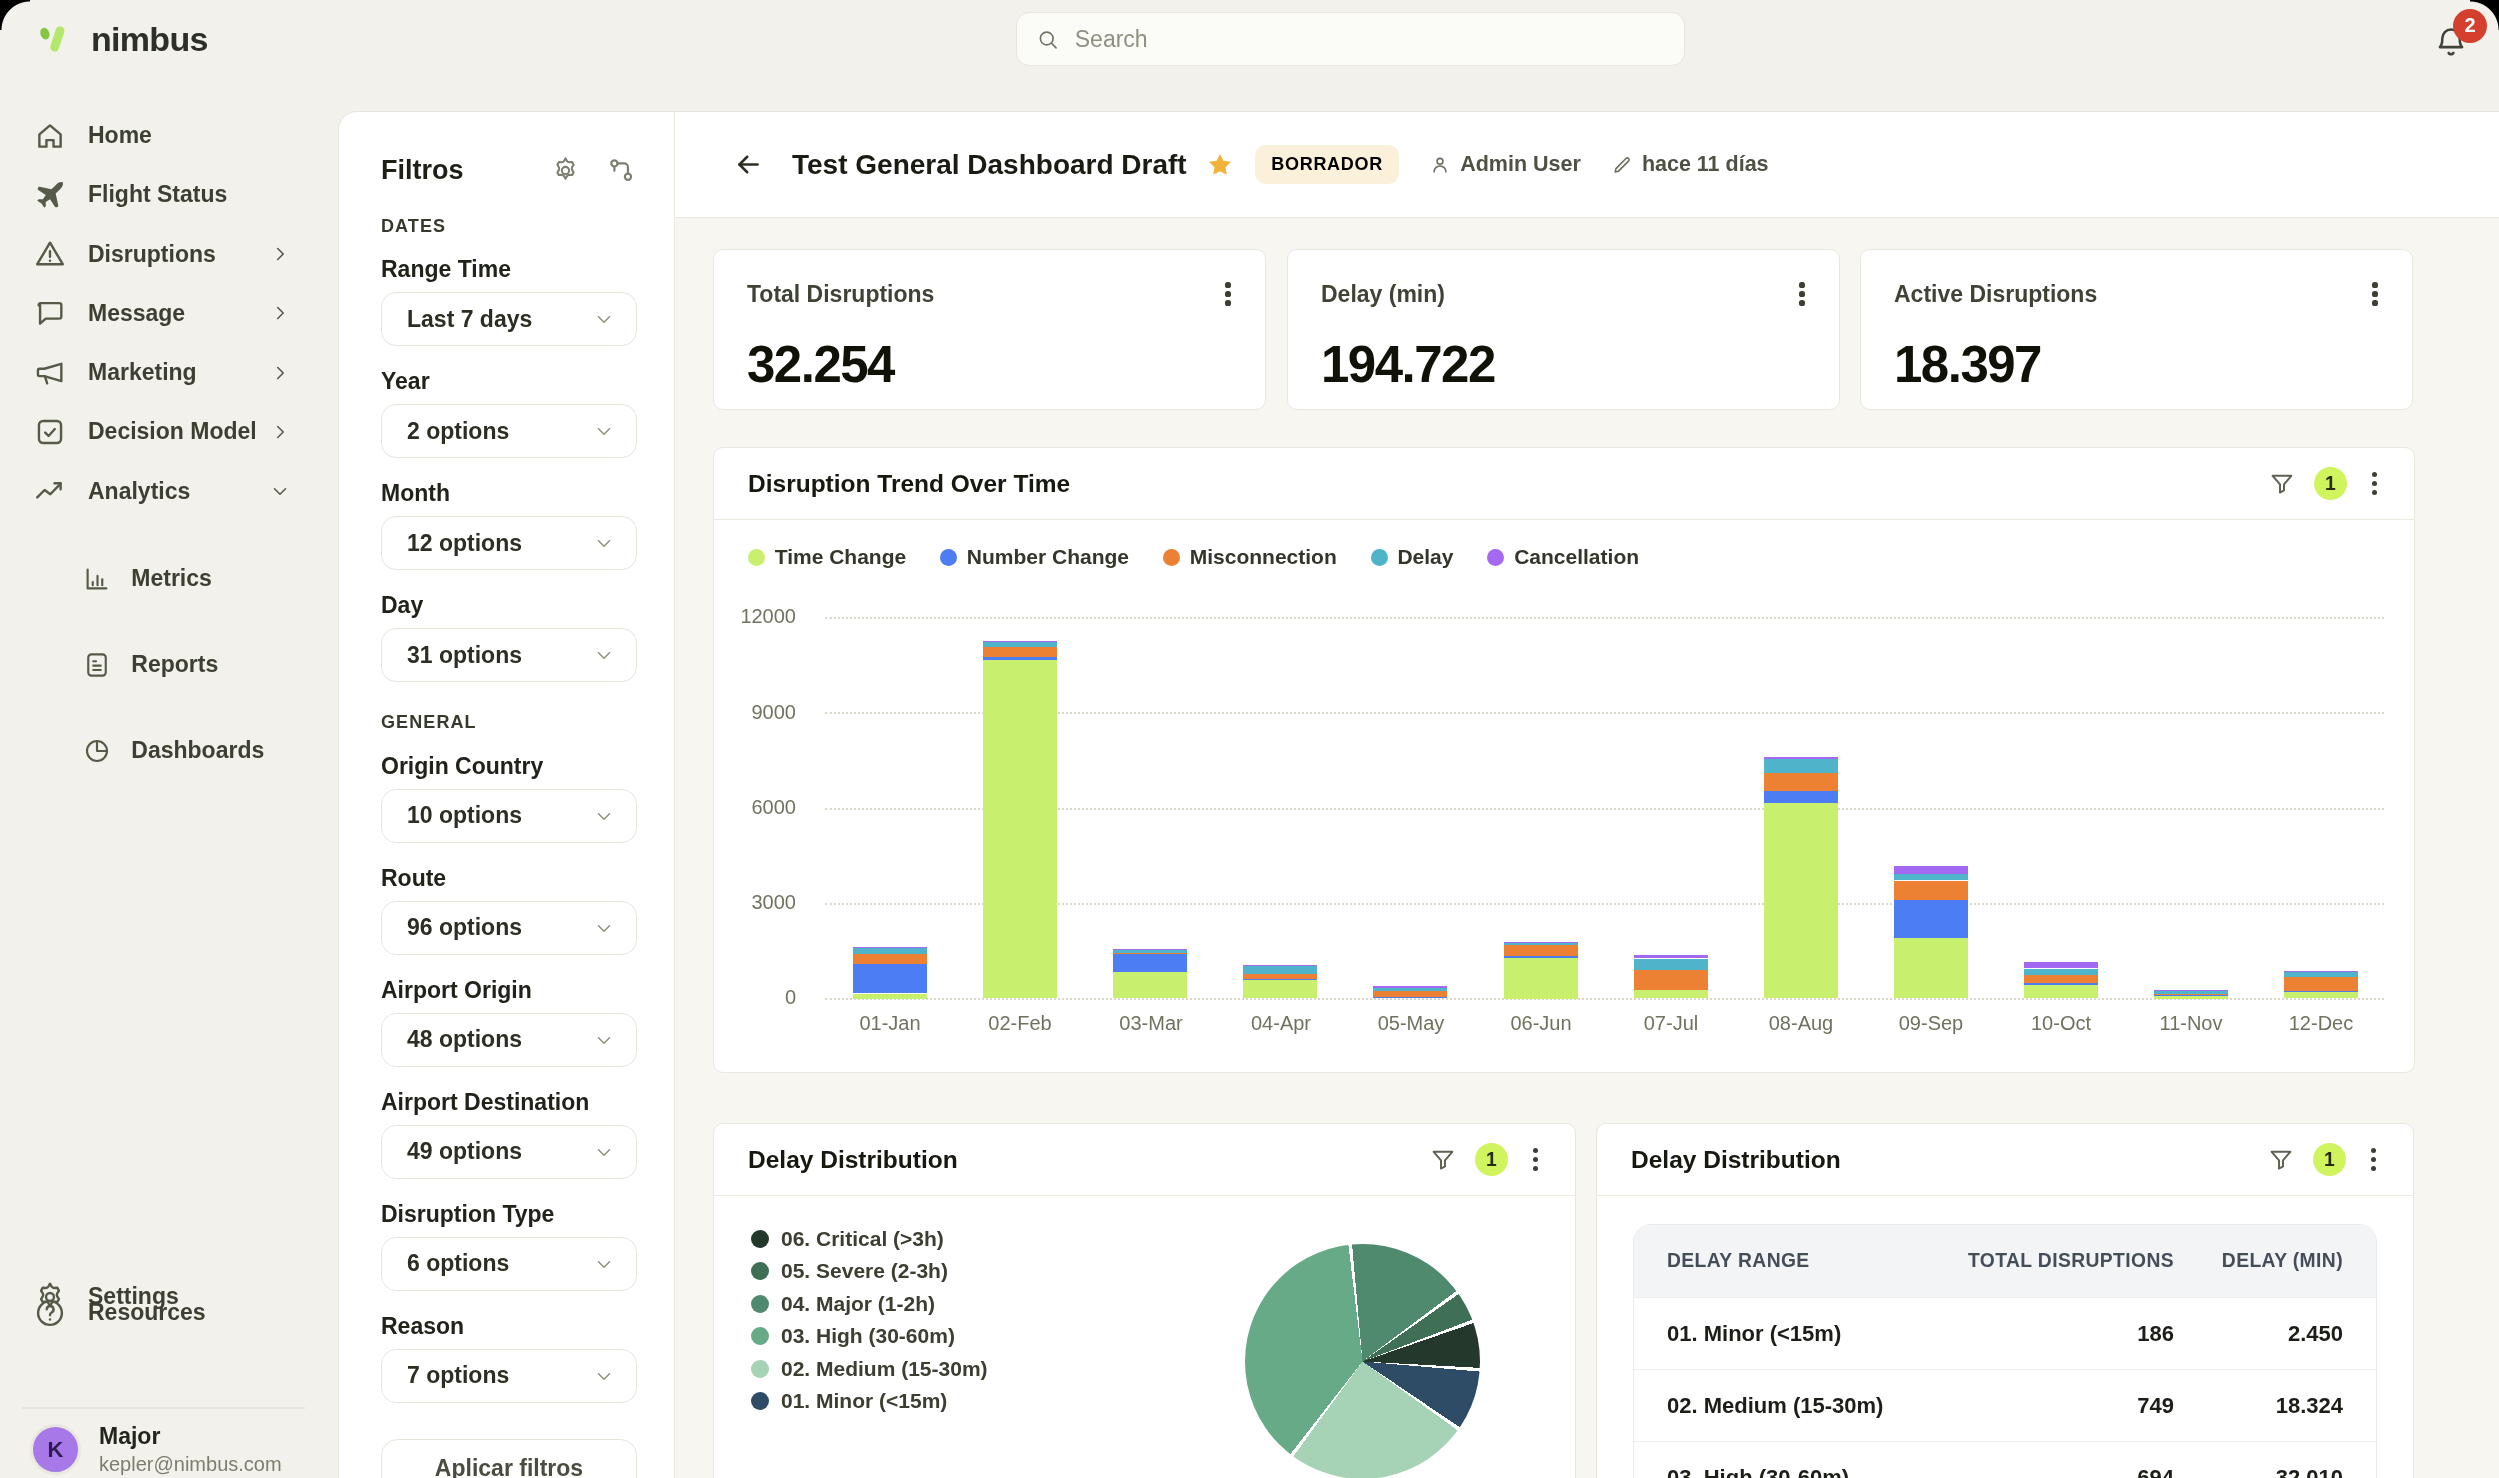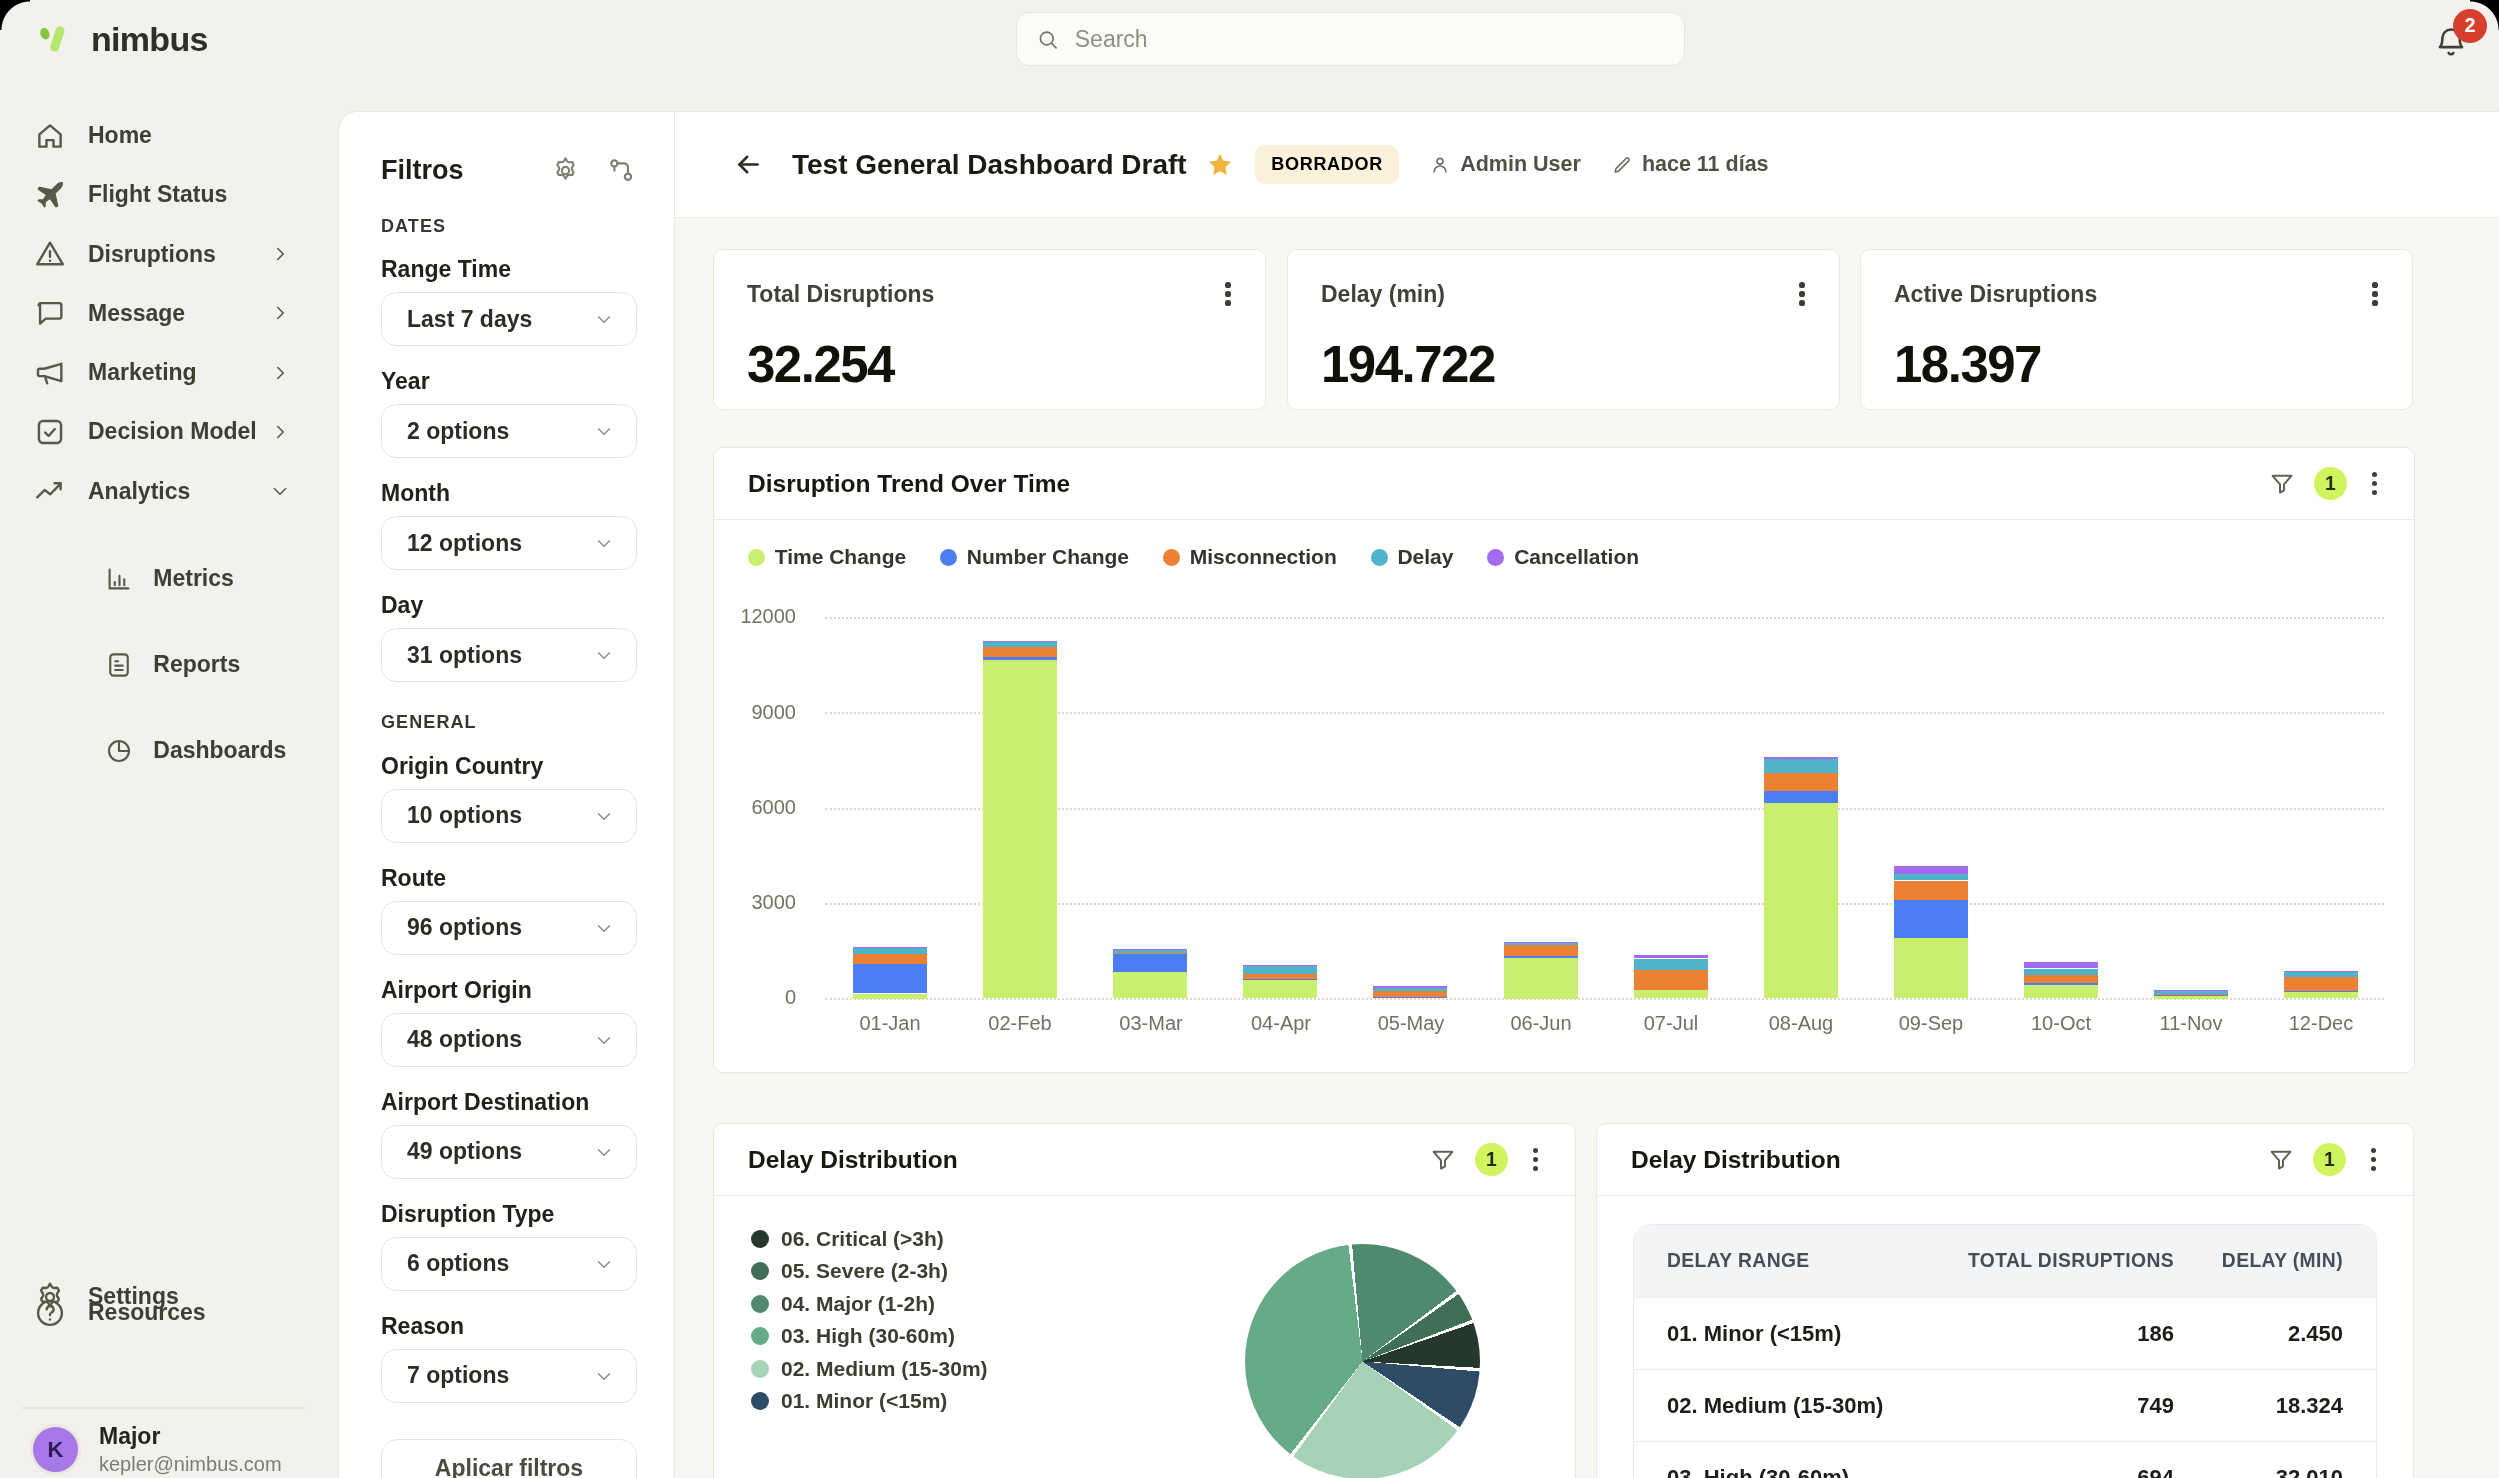--- a/index.html
+++ b/index.html
@@ -29,21 +29,21 @@
   #nbadge { position:absolute; right:-3px; top:-4.5px; min-width:34px; height:34px; border-radius:50%;
             background:#d5402e; color:#fff; font-size:20px; font-weight:800; display:flex; align-items:center; justify-content:center; }
 
   
   #sidebar { position:absolute; left:0; top:77px; width:327px; bottom:0; }
   #nav-main { position:absolute; left:0; top:37px; right:0; }
   .nav-item { display:flex; align-items:center; height:43px; padding:0 30px 0 33px; margin-bottom:16.3px; cursor:pointer; }
   .nav-item .ic { width:34px; height:34px; flex:0 0 34px; }
   .nav-item .lbl { margin-left:21px; font-size:23px; font-weight:700; color:#3c3f31; }
   .nav-item .chev { margin-left:auto; width:22px; height:22px; color:#565a48; }
-  .nav-sub { display:flex; align-items:center; height:40px; padding-left:104px; margin-bottom:13.4px; cursor:pointer;margin-top:46px; }
+  .nav-sub { display:flex; align-items:center; height:40px; padding-left:82px; margin-bottom:13.4px; cursor:pointer;margin-top:46px; }
   .nav-sub .ic { width:30px; height:30px; flex:0 0 30px; }
   .nav-sub .lbl { margin-left:19.3px; font-size:23px; font-weight:700; color:#3c3f31; }
   .nav-foot { position:absolute; left:0; right:0; }
   #sb-divider { position:absolute; left:22px; right:22px; top:1330px; height:1.5px; background:#e5e4da; }
   #profile { position:absolute; left:30px; top:1346px; right:15px; display:flex; align-items:center; cursor:pointer; }
   #avatar { width:51px; height:51px; border-radius:50%; background:#a678e8; border:3.7px solid #eae7df;
             display:flex; align-items:center; justify-content:center; font-size:22px; font-weight:800; color:#2e1b52; }
   #profile .pinfo { margin-left:18px; }
   #profile .pname { font-size:23px; font-weight:800; color:#23261b; }
   #profile .pemail { font-size:20px; color:#7c7f6e; margin-top:3px; }

